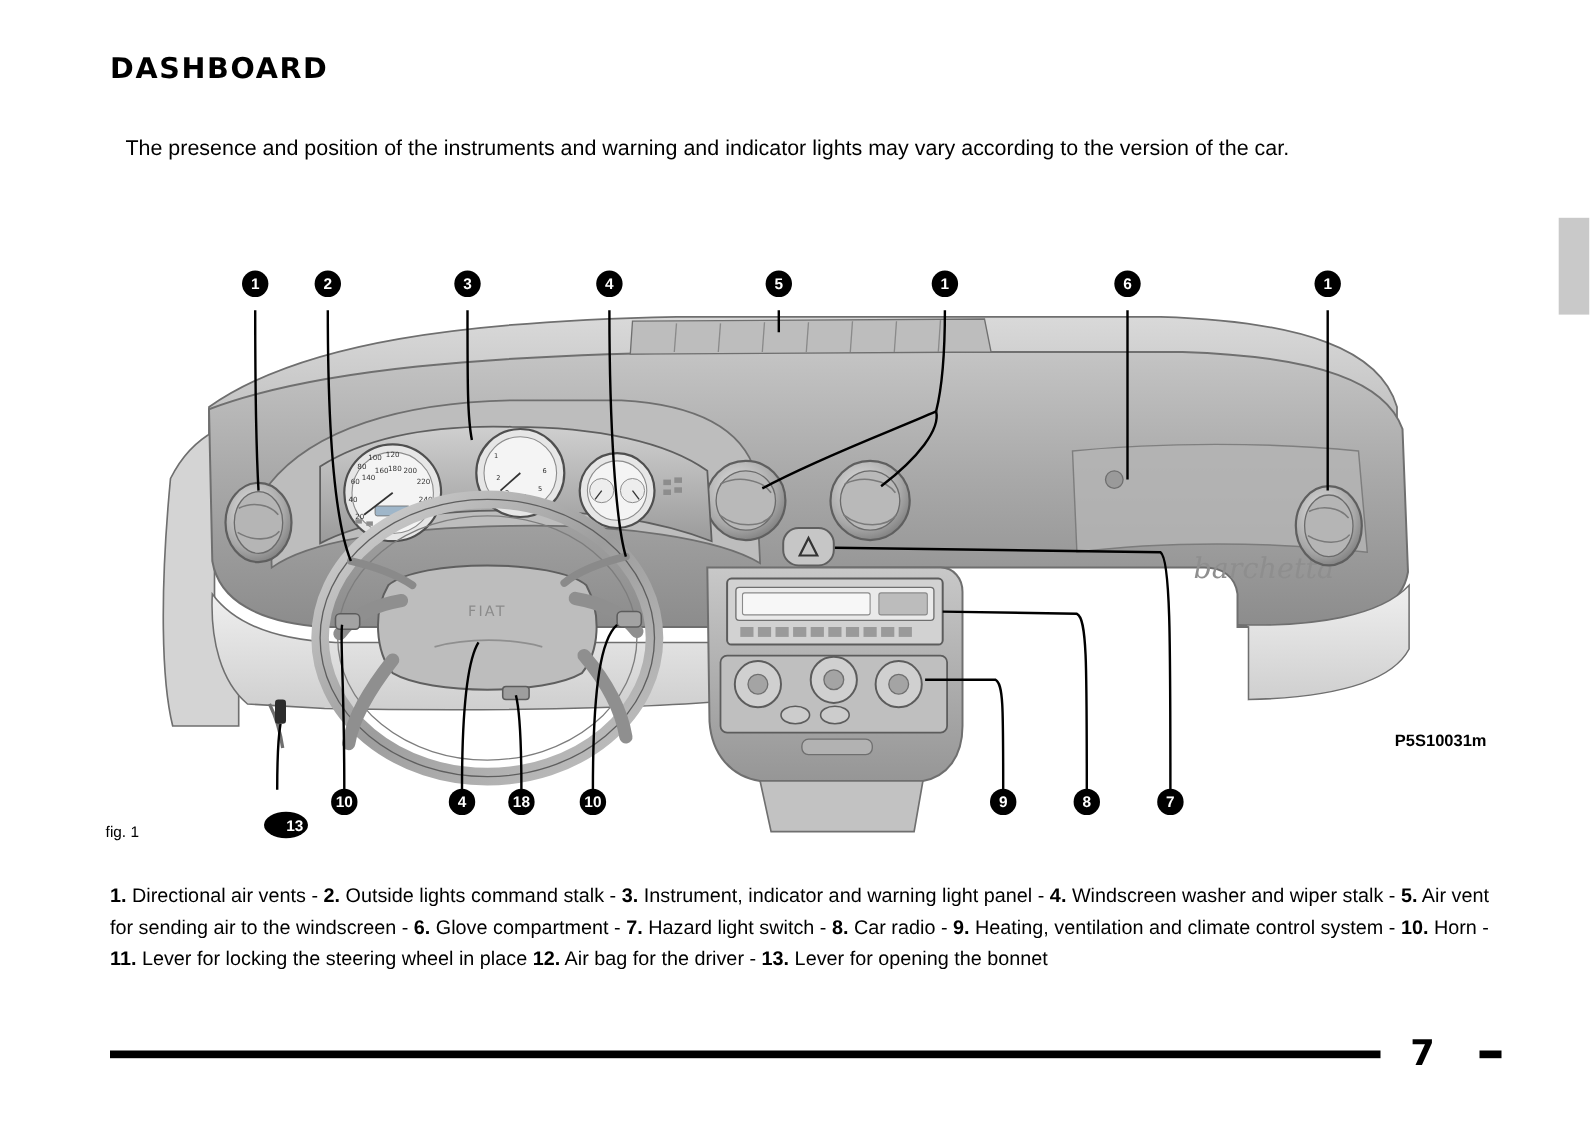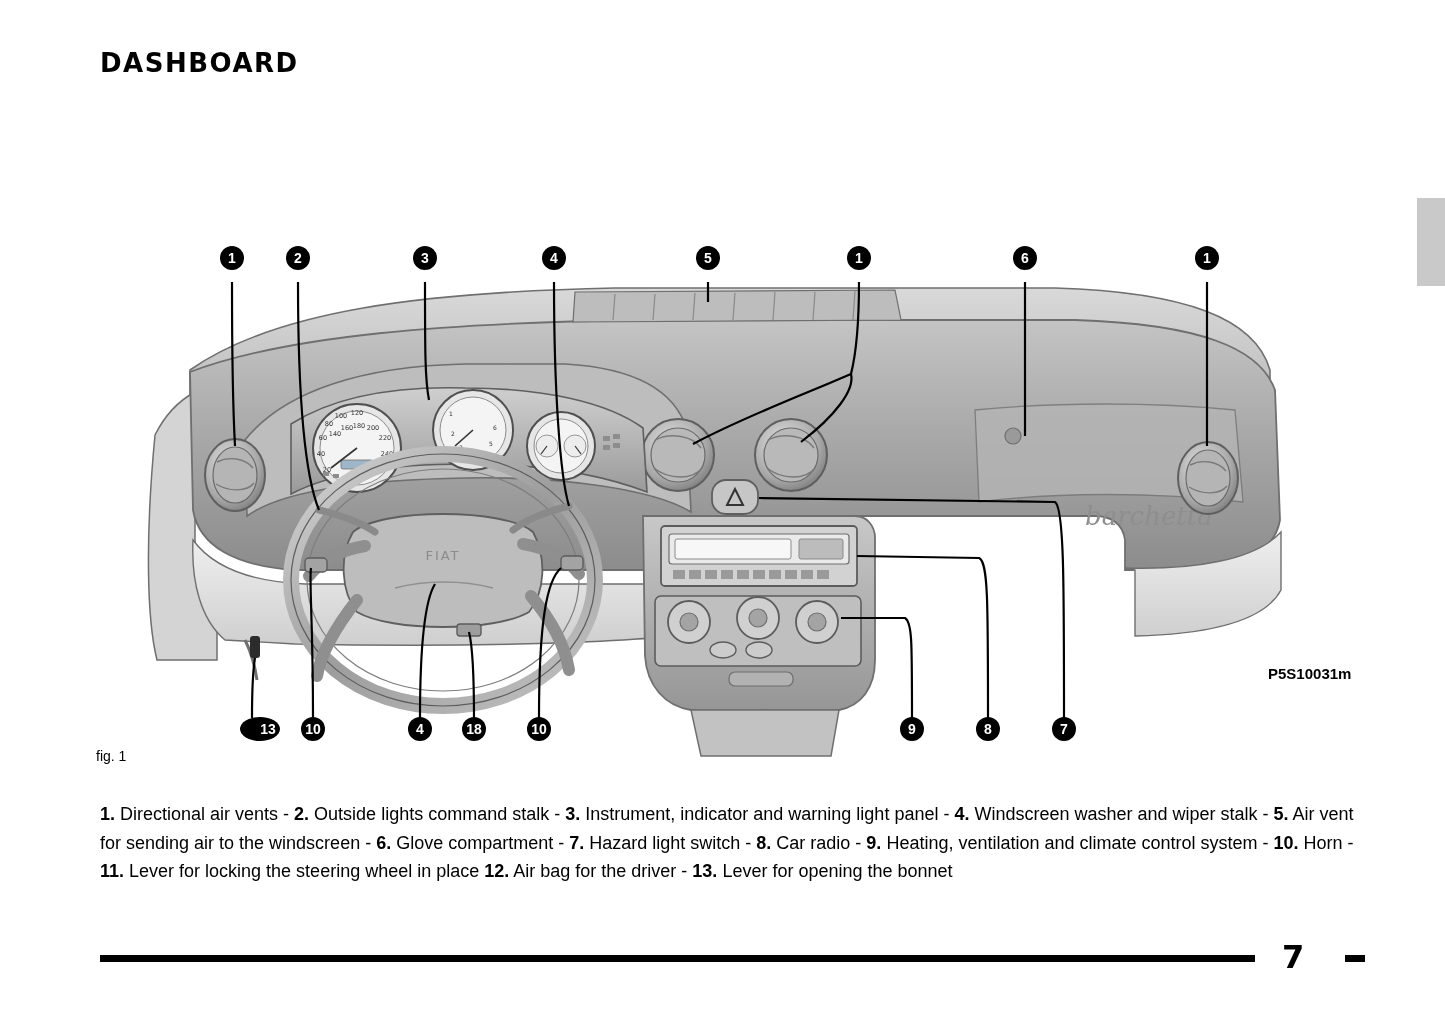--- a/index.html
+++ b/index.html
@@ -118,20 +118,21 @@
     top: 0;
   }
 </style>
 </head>
 <body>
 
 <div class="page">
 
   <div class="title">DASHBOARD</div>
 
+  <div class="intro">The presence and position of the instruments and warning and indicator lights may vary according to the version of the car.</div>
 
   <div class="side-tab"></div>
 
   <div class="figure-area">
     <svg class="diagram" width="1270" height="520" viewBox="0 0 1270 520" xmlns="http://www.w3.org/2000/svg">
       <defs>
         <linearGradient id="gDash" x1="0" y1="0" x2="0" y2="1">
           <stop offset="0%" stop-color="#c4c4c4"></stop>
           <stop offset="45%" stop-color="#a9a9a9"></stop>
           <stop offset="100%" stop-color="#8c8c8c"></stop>
@@ -393,21 +394,21 @@
 
     <div class="bullet" style="left:125px;  top:6px;">1</div>
     <div class="bullet" style="left:191px;  top:6px;">2</div>
     <div class="bullet" style="left:318px;  top:6px;">3</div>
     <div class="bullet" style="left:447px;  top:6px;">4</div>
     <div class="bullet" style="left:601px;  top:6px;">5</div>
     <div class="bullet" style="left:752px;  top:6px;">1</div>
     <div class="bullet" style="left:918px;  top:6px;">6</div>
     <div class="bullet" style="left:1100px; top:6px;">1</div>
 
-    <div class="bullet" style="left:145px;  top:477px;padding-left:16px;">13</div>
+    <div class="bullet" style="left:145px;  top:498px;padding-left:16px;">13</div>
     <div class="bullet" style="left:206px;  top:477px;">10</div>
     <div class="bullet" style="left:313px;  top:477px;">4</div>
     <div class="bullet" style="left:367px;  top:477px;">18</div>
     <div class="bullet" style="left:432px;  top:477px;">10</div>
     <div class="bullet" style="left:805px;  top:477px;">9</div>
     <div class="bullet" style="left:881px;  top:477px;">8</div>
     <div class="bullet" style="left:957px;  top:477px;">7</div>
   </div>
 
   <div class="code-label">P5S10031m</div>

